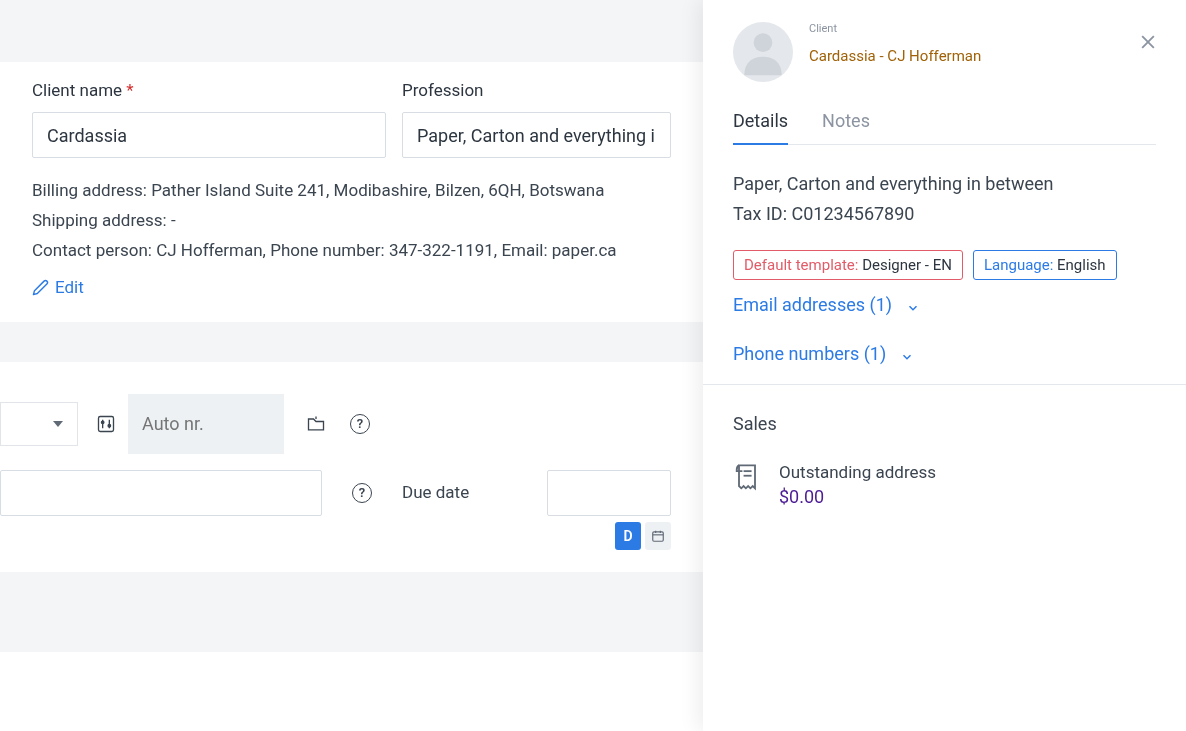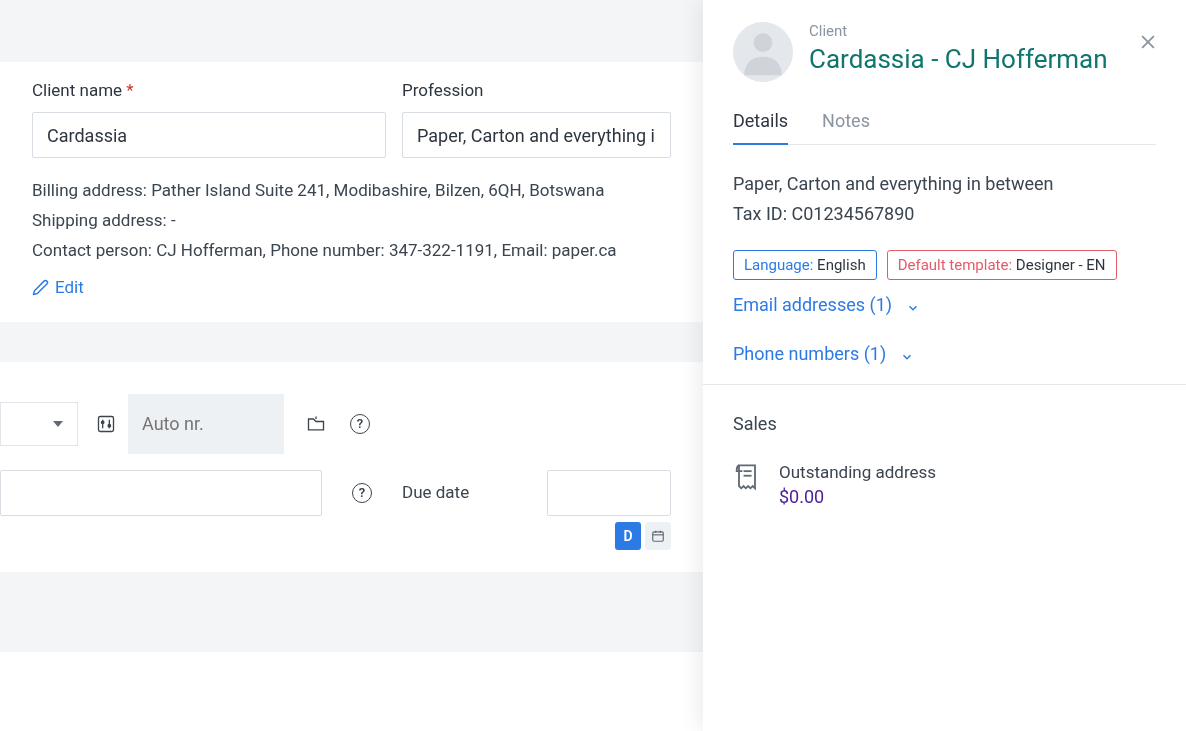--- a/index.html
+++ b/index.html
@@ -210,27 +210,27 @@
   width: 60px;
   height: 60px;
   border-radius: 50%;
   background: #e4e7eb;
   display: flex;
   align-items: center;
   justify-content: center;
 }
 
 .client-label {
+  font-size: 11px;
+  color: #8b94a0;
+  margin-bottom: 12px;
+}
+.client-name {
   font-size: 15px;
-  color: #8b94a0;
-  margin-bottom: 4px;
-}
-.client-name {
-  font-size: 26px;
-  color: #0f766e;
+  color: #a16207;
 }
 
 .close-btn {
   position: absolute;
   right: -2px;
   top: 8px;
   cursor: pointer;
   color: #8b94a0;
   font-size: 24px;
 }
@@ -455,25 +455,25 @@
   </div>
 
   <div class="desc">
     <div>Paper, Carton and everything in between</div>
     <div>
       <span>Tax ID: </span><span>C01234567890</span>
     </div>
   </div>
 
   <div class="chips">
+    <div class="chip template">
+      <span class="chip-key template">Default template: </span><span class="chip-val">Designer - EN</span>
+    </div>
     <div class="chip language">
       <span class="chip-key language">Language: </span><span class="chip-val">English</span>
-    </div>
-    <div class="chip template">
-      <span class="chip-key template">Default template: </span><span class="chip-val">Designer - EN</span>
     </div>
   </div>
 
   <div class="expand-item">
     <span>Email addresses (1)</span>
     <span class="chev">
       <svg width="14" height="14" viewBox="0 0 24 24" fill="none" stroke-width="2.5">
           <polyline points="6 9 12 15 18 9"></polyline>
         </svg>
     </span>

